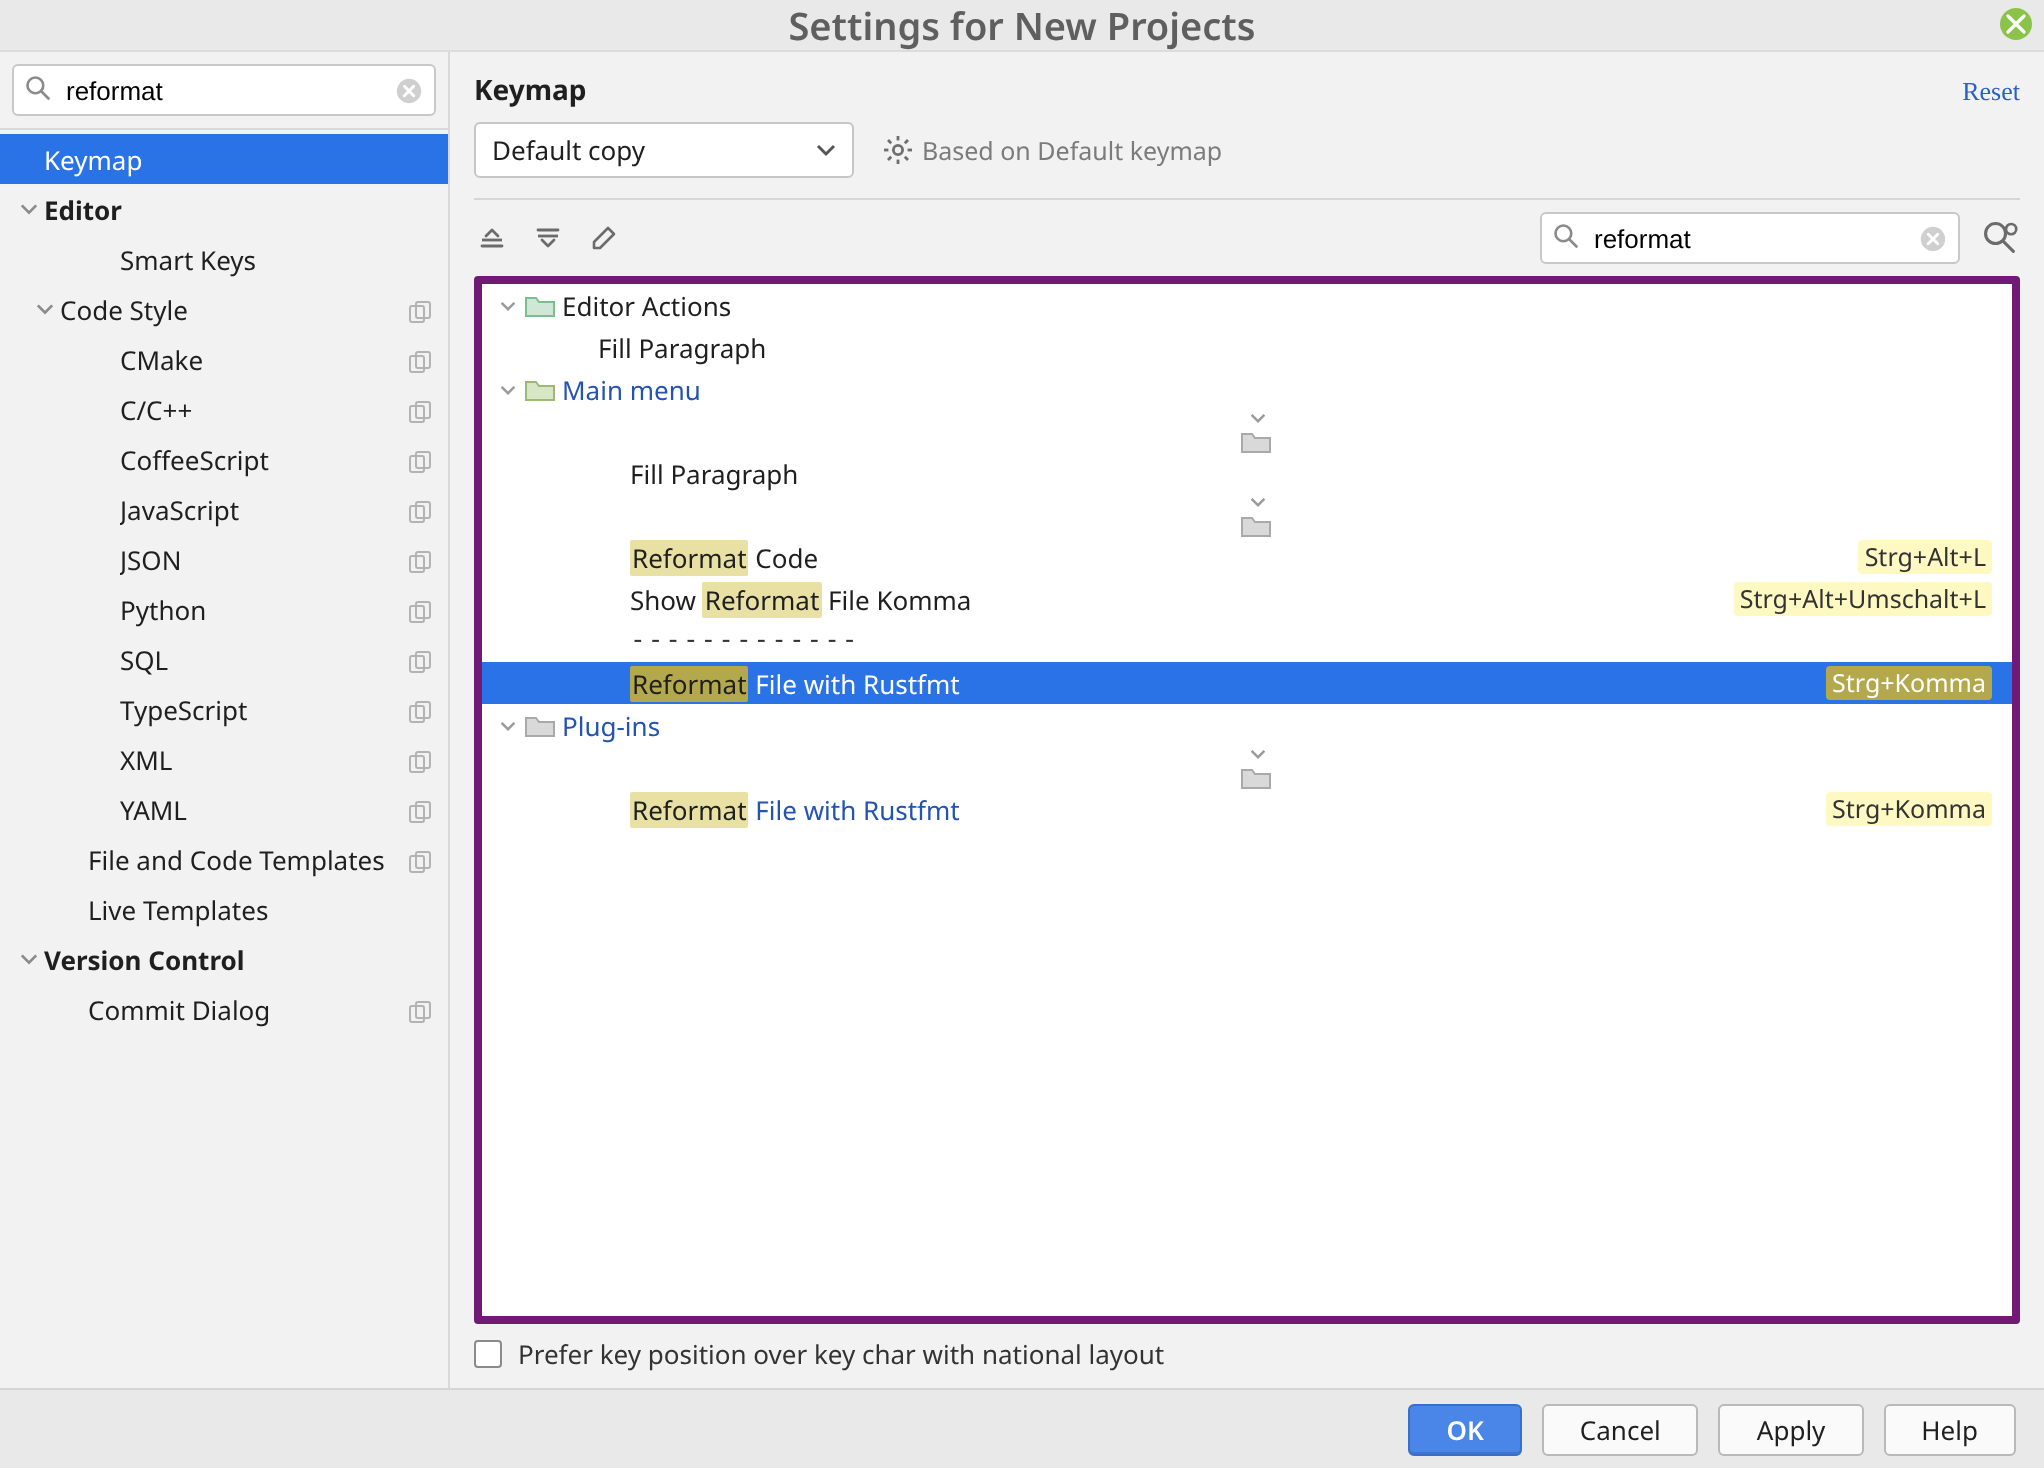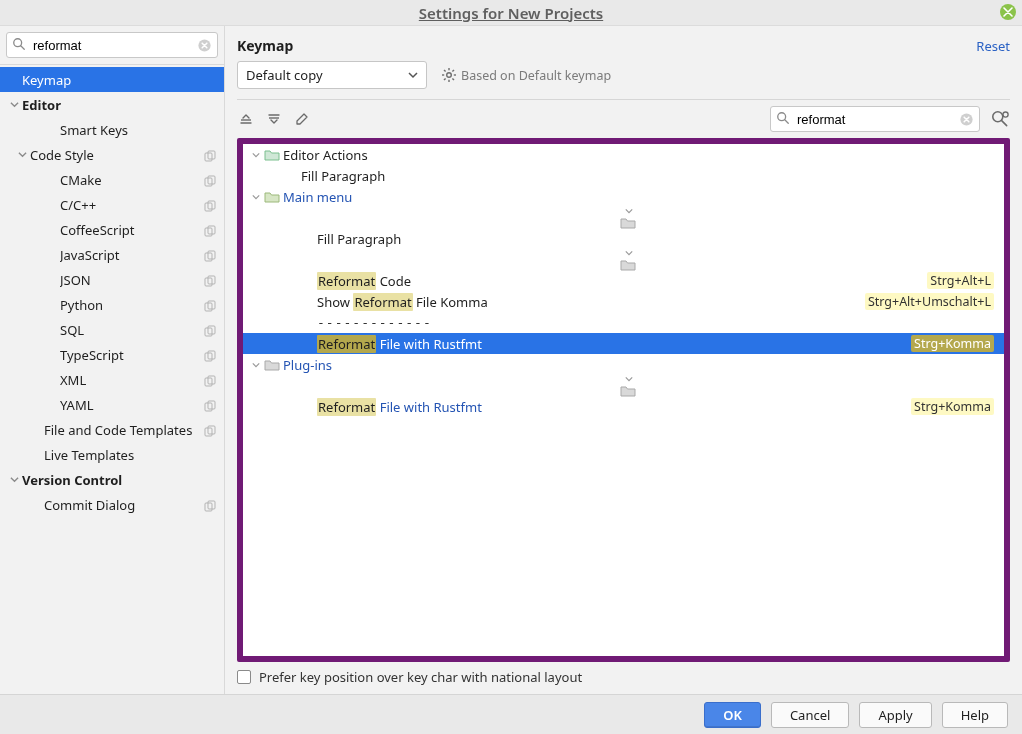--- a/index.html
+++ b/index.html
@@ -14,21 +14,21 @@
     overflow:hidden;
   }
 
   
   .titlebar{
     height:26px; background:#e9e9e9;
     display:flex; align-items:center; justify-content:center;
     position:relative;
     border-bottom:1px solid #dcdcdc;
   }
-  .titlebar .title{font-weight:600; color:#5f5f5f; font-size:15px;text-decoration:underline;}
+  .titlebar .title{font-weight:600; color:#5f5f5f; font-size:19px;}
   .titlebar .close{
     position:absolute; right:6px; top:4px;
     width:16px; height:16px; border-radius:50%;
     background:#8bc34a; display:flex; align-items:center; justify-content:center;
     color:#fff; font-size:11px; line-height:1; cursor:pointer;
   }
   .titlebar .close svg{width:10px;height:10px;display:block;}
 
   
   .content{ flex:1; display:flex; background:#f2f2f2; overflow:hidden;}
@@ -74,21 +74,21 @@
   .ind1b{padding-left:30px;}
   .ind2{padding-left:44px;}
   .ind2b{padding-left:60px;}
 
   
   .right{ flex:1; display:flex; flex-direction:column; background:#f2f2f2; padding:10px 12px 8px 12px; }
   .right-header{
     display:flex; align-items:center; justify-content:space-between; margin-bottom:6px;
   }
   .right-header .h{ font-weight:700; font-size:14px;}
-  .right-header .reset{ color:#2a61c4; font-size:13px; cursor:pointer;}
+  .right-header .reset{ color:#2a61c4; font-size:13px; cursor:pointer;font-family:Liberation Serif, serif;}
   .scheme-row{ display:flex; align-items:center; justify-content:flex-start; margin-bottom:8px;}
   .scheme-left{display:flex; align-items:center; gap:10px;}
   .combo{
     height:28px; width:190px; border:1px solid #c6c6c6; border-radius:3px;
     background:#fff; display:flex; align-items:center; justify-content:space-between;
     padding:0 8px; cursor:pointer;
   }
   .combo .caret{color:#555;}
   .gearbtn{ width:24px; height:24px; display:flex; align-items:center; justify-content:center; color:#6e6e6e; cursor:pointer;}
   .gearbtn svg{width:16px;height:16px;}
@@ -100,21 +100,21 @@
     display:flex; align-items:center; justify-content:space-between; margin-bottom:6px;
   }
   .toolbar-left{display:flex; align-items:center; gap:10px;}
   .ticon{width:18px;height:18px;display:flex;align-items:center;justify-content:center;color:#6b6b6b;cursor:pointer;}
   .ticon svg{width:16px;height:16px;}
   .toolbar-right{display:flex; align-items:center; gap:10px;}
   .search2{width:210px;}
   .findact{width:20px;height:20px;display:flex;align-items:center;justify-content:center;color:#6b6b6b;cursor:pointer;}
 
   .keymap-tree{
-    flex:1; border:6px solid #701a75; background:#fff; overflow:auto;
+    flex:1; border:4px solid #701a75; background:#fff; overflow:auto;
     border-radius:2px;
   }
   .krow{
     display:flex; align-items:center; height:21px;
     padding-right:10px; position:relative; white-space:nowrap;
   }
   .krow .arrow{width:14px; display:flex; align-items:center; justify-content:center; color:#9a9a9a; flex-shrink:0;}
   .krow .arrow svg{width:8px;height:8px;}
   .krow .fico{width:18px;height:16px;display:flex;align-items:center;justify-content:center;color:#9a9a9a;flex-shrink:0; margin-right:2px;}
   .krow .fico svg{width:16px;height:14px;}

